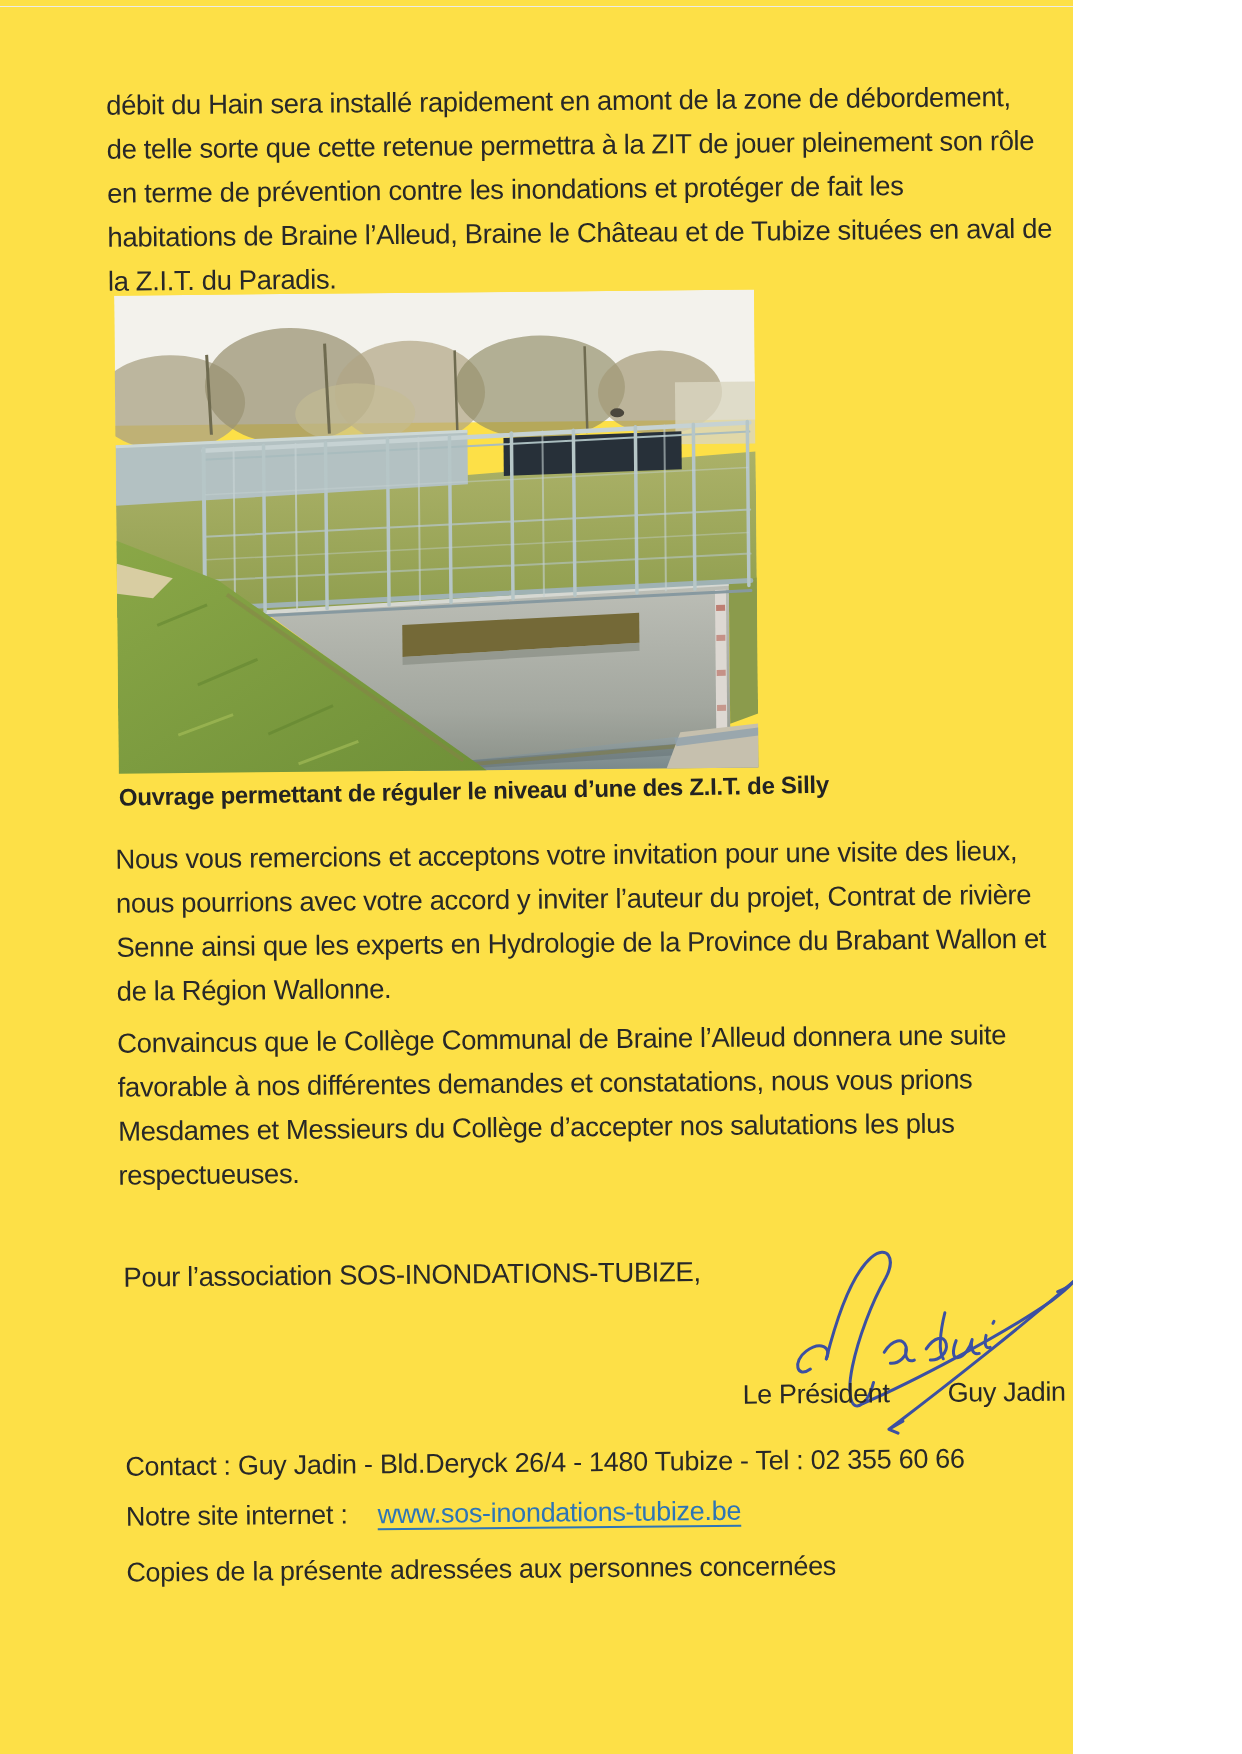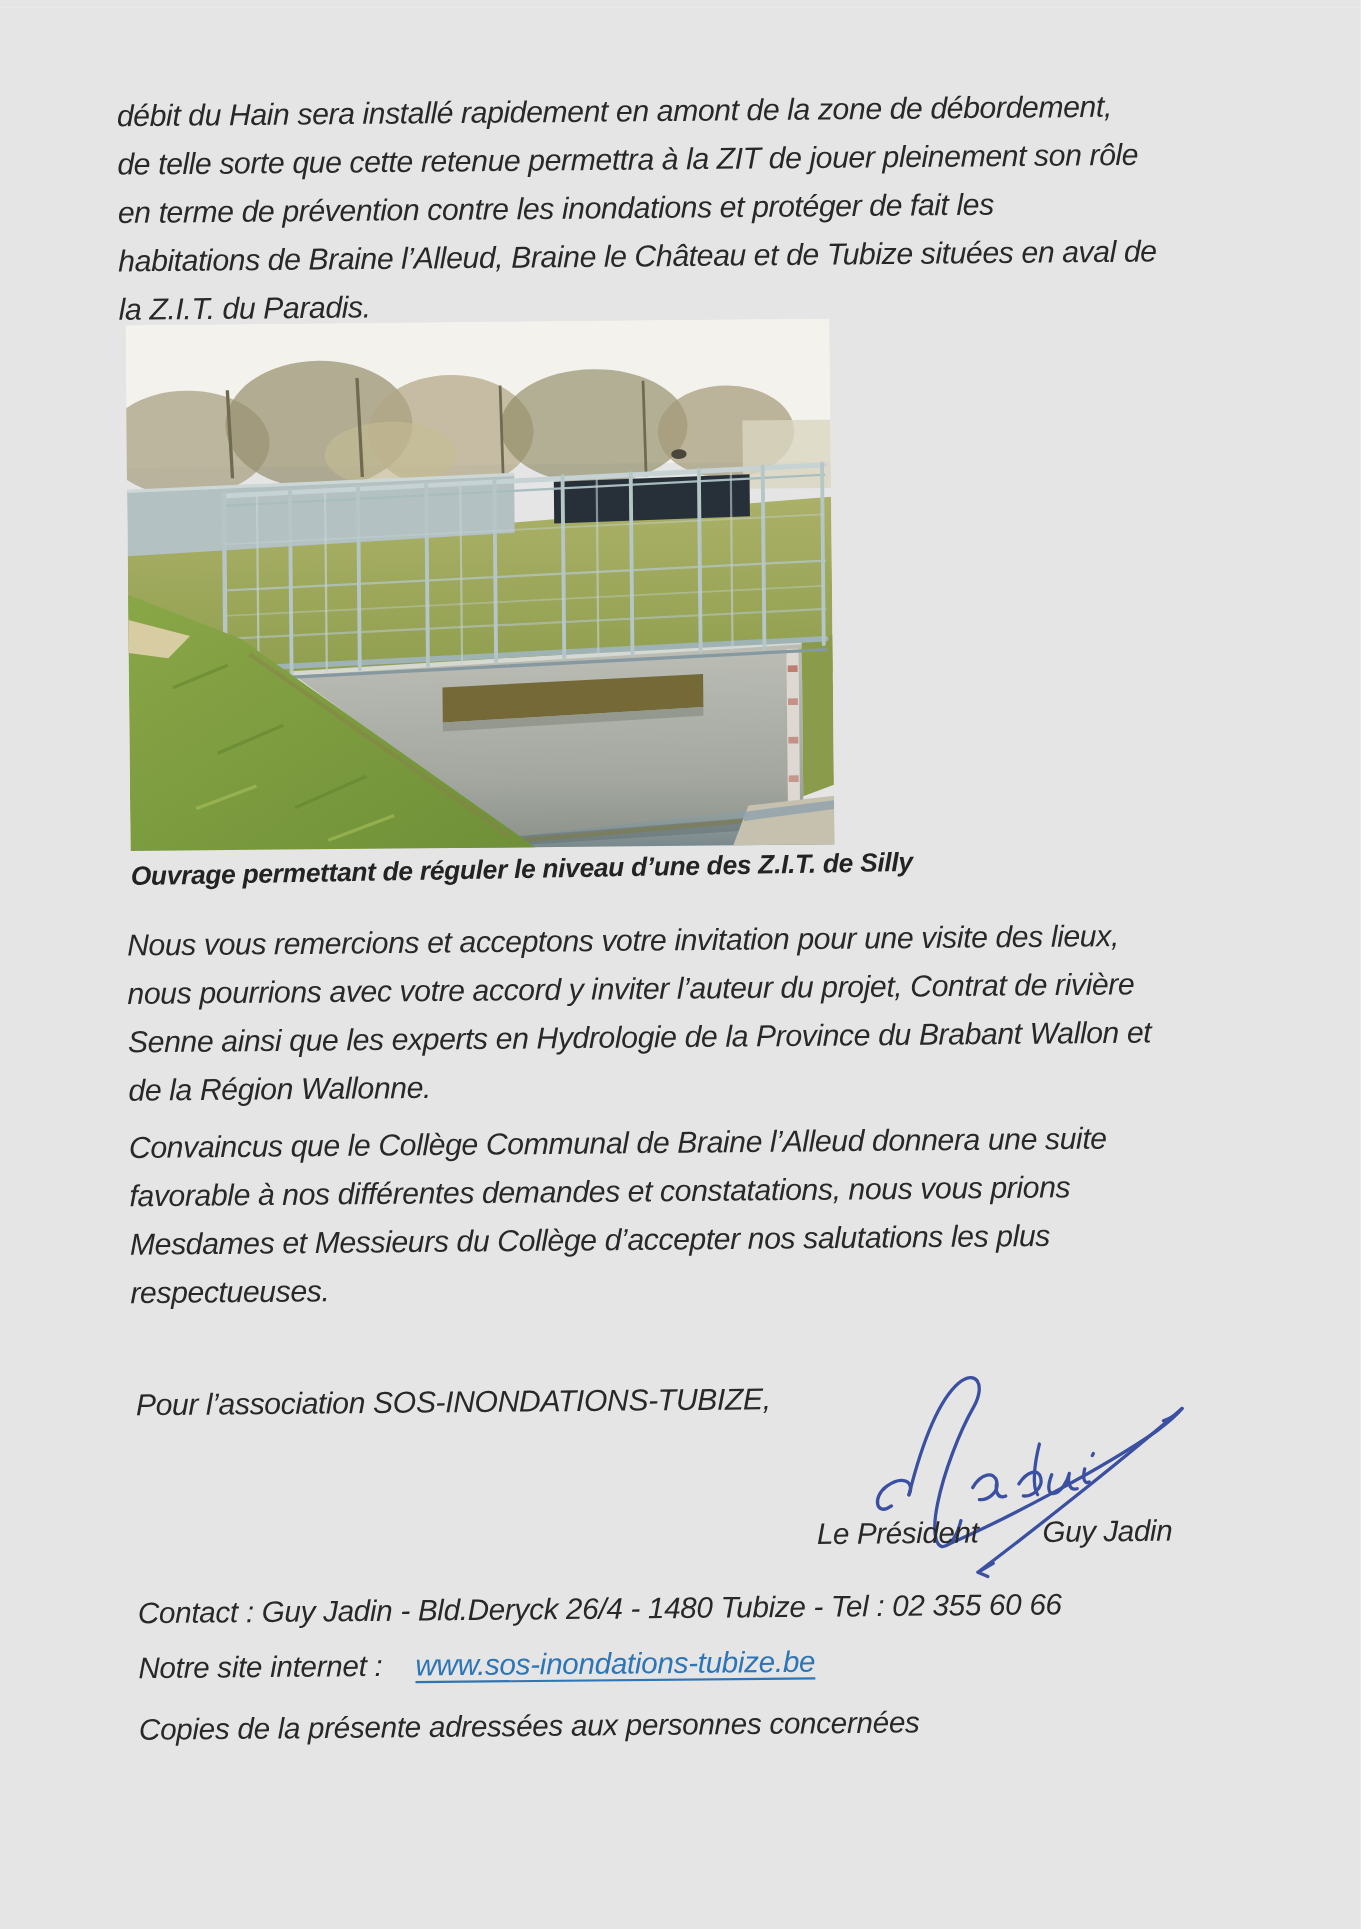--- a/index.html
+++ b/index.html
@@ -1,23 +1,22 @@
 <!DOCTYPE html>
 <html><head>
 <meta charset="utf-8">
 <style>
   html,body{margin:0;padding:0;background:#ffffff;}
   .page{
     position:relative;
-    width:1237px;height:1754px;
-    background:#e5e5e5;
+    width:1073px;height:1754px;
+    background:#fde047;
     overflow:hidden;
     font-family:"Liberation Sans","DejaVu Sans",sans-serif;
     color:#2b2b2b;
-    font-style:italic;
   }
   .scan-edge{position:absolute;left:0;top:6px;width:100%;height:1px;background:#ececea;}
   .content{
     position:absolute;left:0;top:0;width:1242px;height:1754px;
     transform:rotate(-0.55deg);
     transform-origin:80px 80px;
   }
   .para{position:absolute;}
   .line{
     height:44px;line-height:44px;

